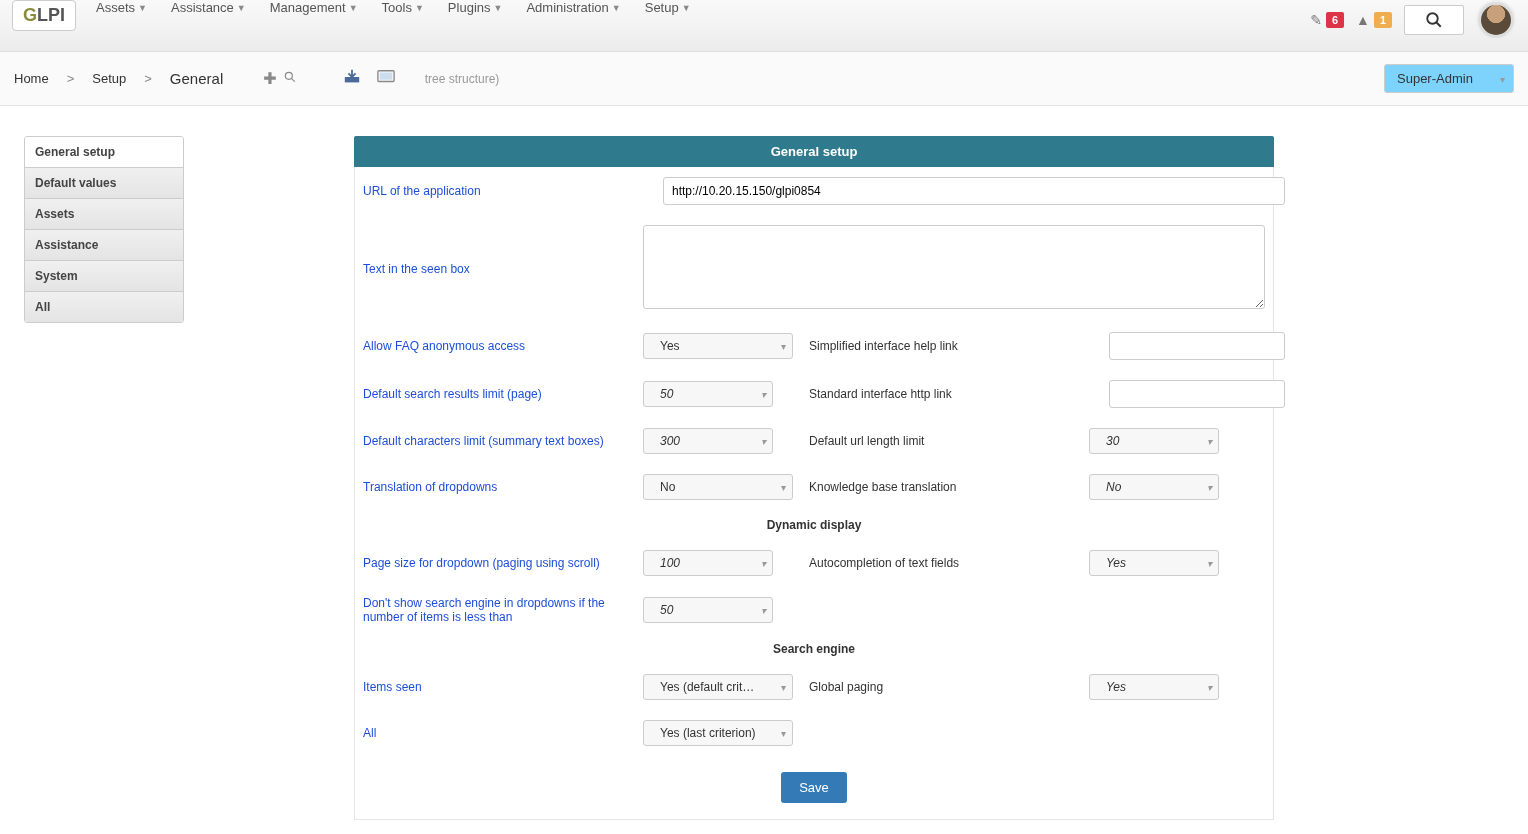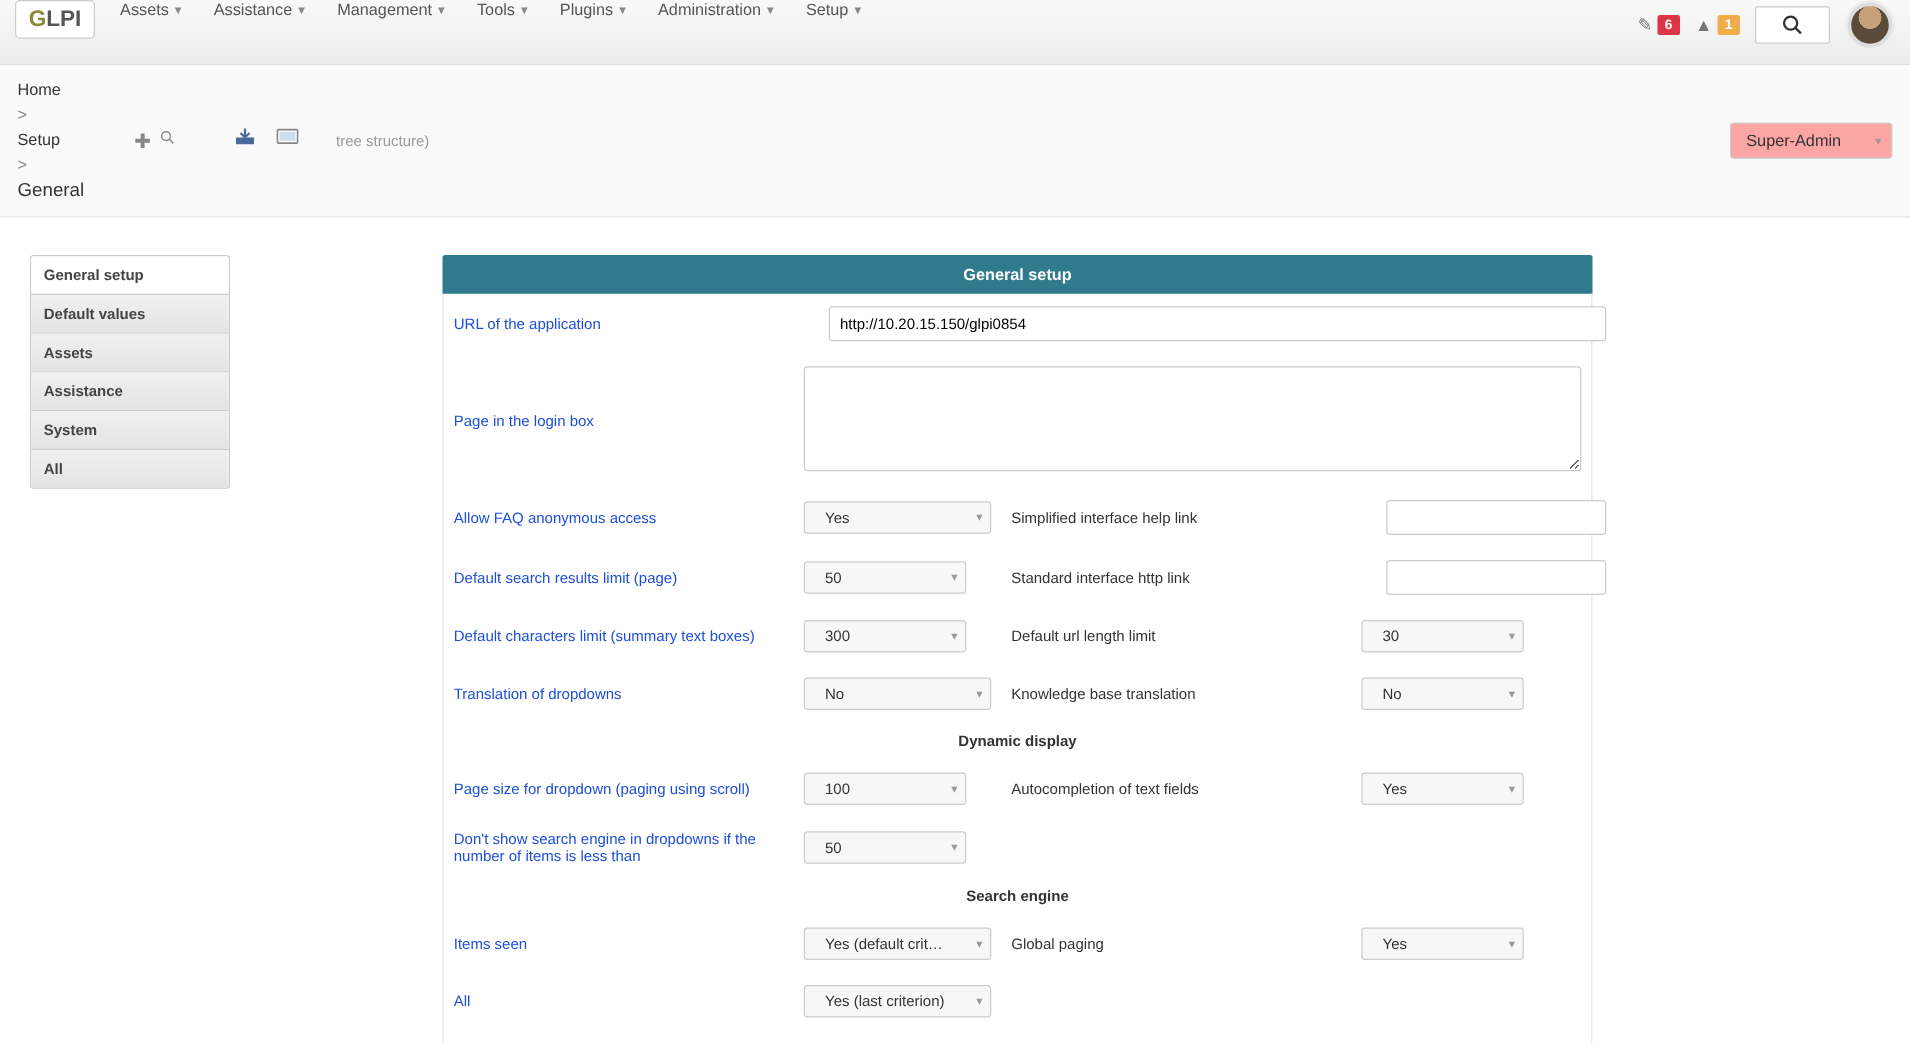--- a/index.html
+++ b/index.html
@@ -19,29 +19,29 @@
 .badge { color: #fff; font-weight: bold; padding: 2px 6px; border-radius: 2px; font-size: 11px; }
 .badge-red { background: #dc3545; }
 .badge-orange { background: #f0ad4e; }
 .icon-gray { color: #777; font-size: 14px; }
 .search-box { border: 1px solid #ccc; background: #fff; width: 60px; height: 30px; display: flex; align-items: center; justify-content: center; border-radius: 2px; }
 .avatar { width: 40px; height: 40px; border-radius: 50%; background: #ddd; border: 2px solid #eee; display: flex; align-items: center; justify-content: center; overflow: hidden; }
 .avatar-inner { width: 30px; height: 30px; border-radius: 50%; background: radial-gradient(circle at 50% 30%, #c8a07a 35%, #5a4a3a 36%); }
 
 
 .breadcrumb-bar { background: #fafafa; border-bottom: 1px solid #e5e5e5; padding: 12px 14px; display: flex; align-items: center; }
-.breadcrumb { display: flex; align-items: flex-start; gap: 5px; font-size: 13px; flex-direction: column; }
+.breadcrumb { display: flex; align-items: center; gap: 18px; font-size: 13px; }
 .breadcrumb a { color: #333; text-decoration: none; }
 .breadcrumb .current { font-weight: normal; font-size: 15px; }
 .breadcrumb .sep { color: #888; }
 .bc-icons { display: flex; align-items: center; gap: 16px; margin-left: 40px; }
 .bc-icon { color: #888; font-size: 16px; }
 .tree-text { color: #999; margin-left: 30px; filter: blur(0.6px); }
 .profile-select { margin-left: auto; }
-.select-box { border: 1px solid #ccc; background: #fca5a5; border-radius: 3px; padding: 6px 24px 6px 12px; position: relative; min-width: 130px; display: inline-block; font-size: 13px; cursor: pointer; }
+.select-box { border: 1px solid #ccc; background: #7dd3fc; border-radius: 3px; padding: 6px 24px 6px 12px; position: relative; min-width: 130px; display: inline-block; font-size: 13px; cursor: pointer; }
 .select-box::after { content: "▾"; position: absolute; right: 8px; top: 50%; transform: translateY(-50%); color: #999; font-size: 10px; }
 
 
 .main-wrap { display: flex; padding: 30px 24px 20px 24px; gap: 170px; align-items: flex-start; }
 
 
 .sidebar { width: 160px; border: 1px solid #ccc; border-radius: 3px; overflow: hidden; flex-shrink: 0; }
 .sidebar-item { padding: 8px 10px; background: linear-gradient(to bottom, #f0f0f0, #e4e4e4); border-bottom: 1px solid #ccc; cursor: pointer; font-size: 12px; font-weight: bold; color: #444; }
 .sidebar-item:last-child { border-bottom: none; }
 .sidebar-item.active { background: #fff; }
@@ -52,21 +52,21 @@
 .panel-body { border: 1px solid #e5e5e5; border-top: none; padding: 0; }
 .form-table { width: 100%; border-collapse: collapse; }
 .form-table td { padding: 10px 8px; vertical-align: middle; font-size: 12px; }
 .form-table td.label { width: 280px; color: #1d4ed8; }
 .form-table td.label2 { width: 280px; color: #333; }
 .section-head td { text-align: center; font-weight: bold; padding: 8px; }
 .text-input { width: 100%; border: 1px solid #ccc; border-radius: 3px; padding: 6px 8px; font-size: 12px; background: #fff; margin-left: 20px; }
 .textarea-input { width: 100%; height: 84px; border: 1px solid #ccc; border-radius: 3px; padding: 6px 8px; font-size: 12px; resize: vertical; background: #fff; }
 .select-sm { border: 1px solid #ccc; background: #f7f7f7; border-radius: 3px; padding: 5px 22px 5px 16px; position: relative; min-width: 150px; display: inline-block; font-size: 12px; cursor: pointer; }
 .select-sm::after { content: "▾"; position: absolute; right: 6px; top: 50%; transform: translateY(-50%); color: #999; font-size: 10px; }
-.select-sm.narrow { min-width: 130px; }
+.select-sm.narrow { min-width: 130px; font-style: italic; }
 .btn-save { background: #337ab7; color: #fff; border: none; border-radius: 3px; padding: 8px 18px; font-size: 13px; cursor: pointer; }
 .save-row td { text-align: center; padding: 16px; }
 </style>
 </head>
 <body>
 
 <div class="topnav">
   <div class="logo">
     <span class="logo-text"><span class="logo-g">G</span><span class="logo-lpi">LPI</span></span>
   </div>
@@ -170,21 +170,21 @@
   <div class="panel">
     <div class="panel-header">General setup</div>
     <div class="panel-body">
       <table class="form-table">
         <tbody>
             <tr>
           <td class="label">URL of the application</td>
           <td colspan="3"><input class="text-input" value="http://10.20.15.150/glpi0854" style=""></td>
         </tr>
         <tr>
-          <td class="label">Page in the login box</td>
+          <td class="label">Text in the seen box</td>
           <td colspan="3"><textarea class="textarea-input" style=""></textarea></td>
         </tr>
         <tr>
           <td class="label">Allow FAQ anonymous access</td>
           <td><div class="select-sm">Yes</div></td>
           <td class="label2">Simplified interface help link</td>
           <td><input class="text-input" value="" style=""></td>
         </tr>
         <tr>
           <td class="label">Default search results limit (page)</td>

